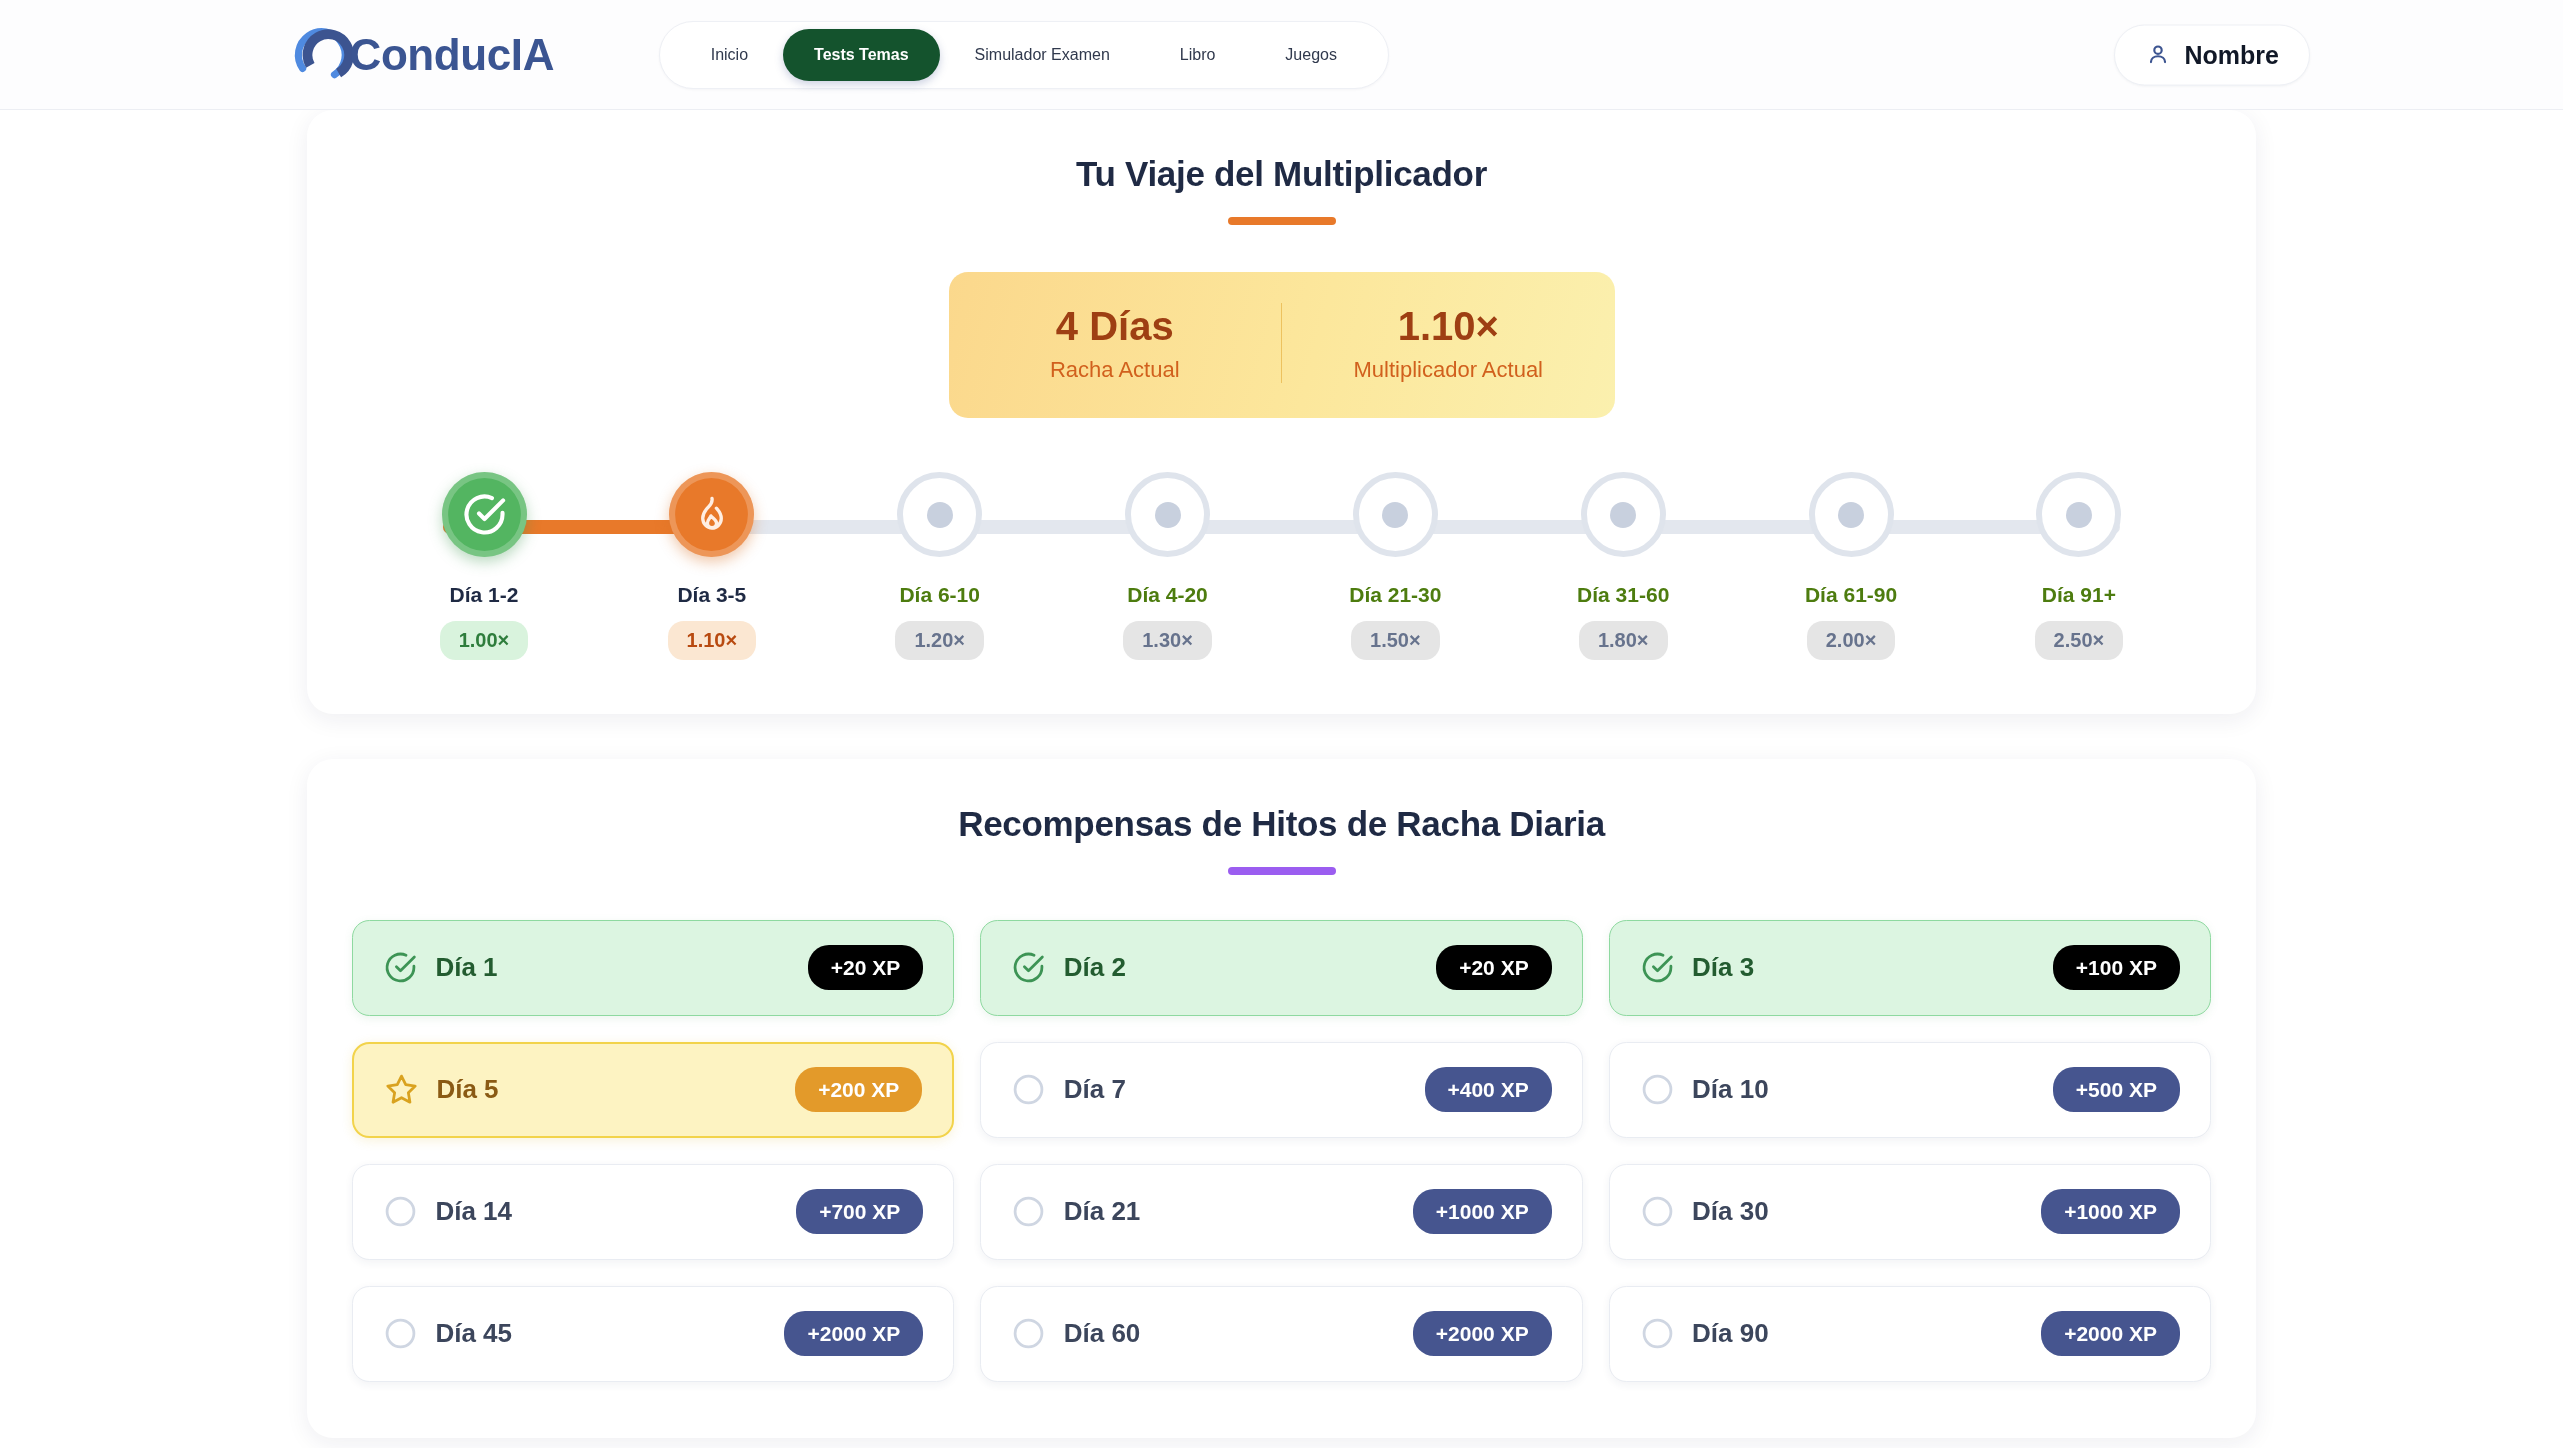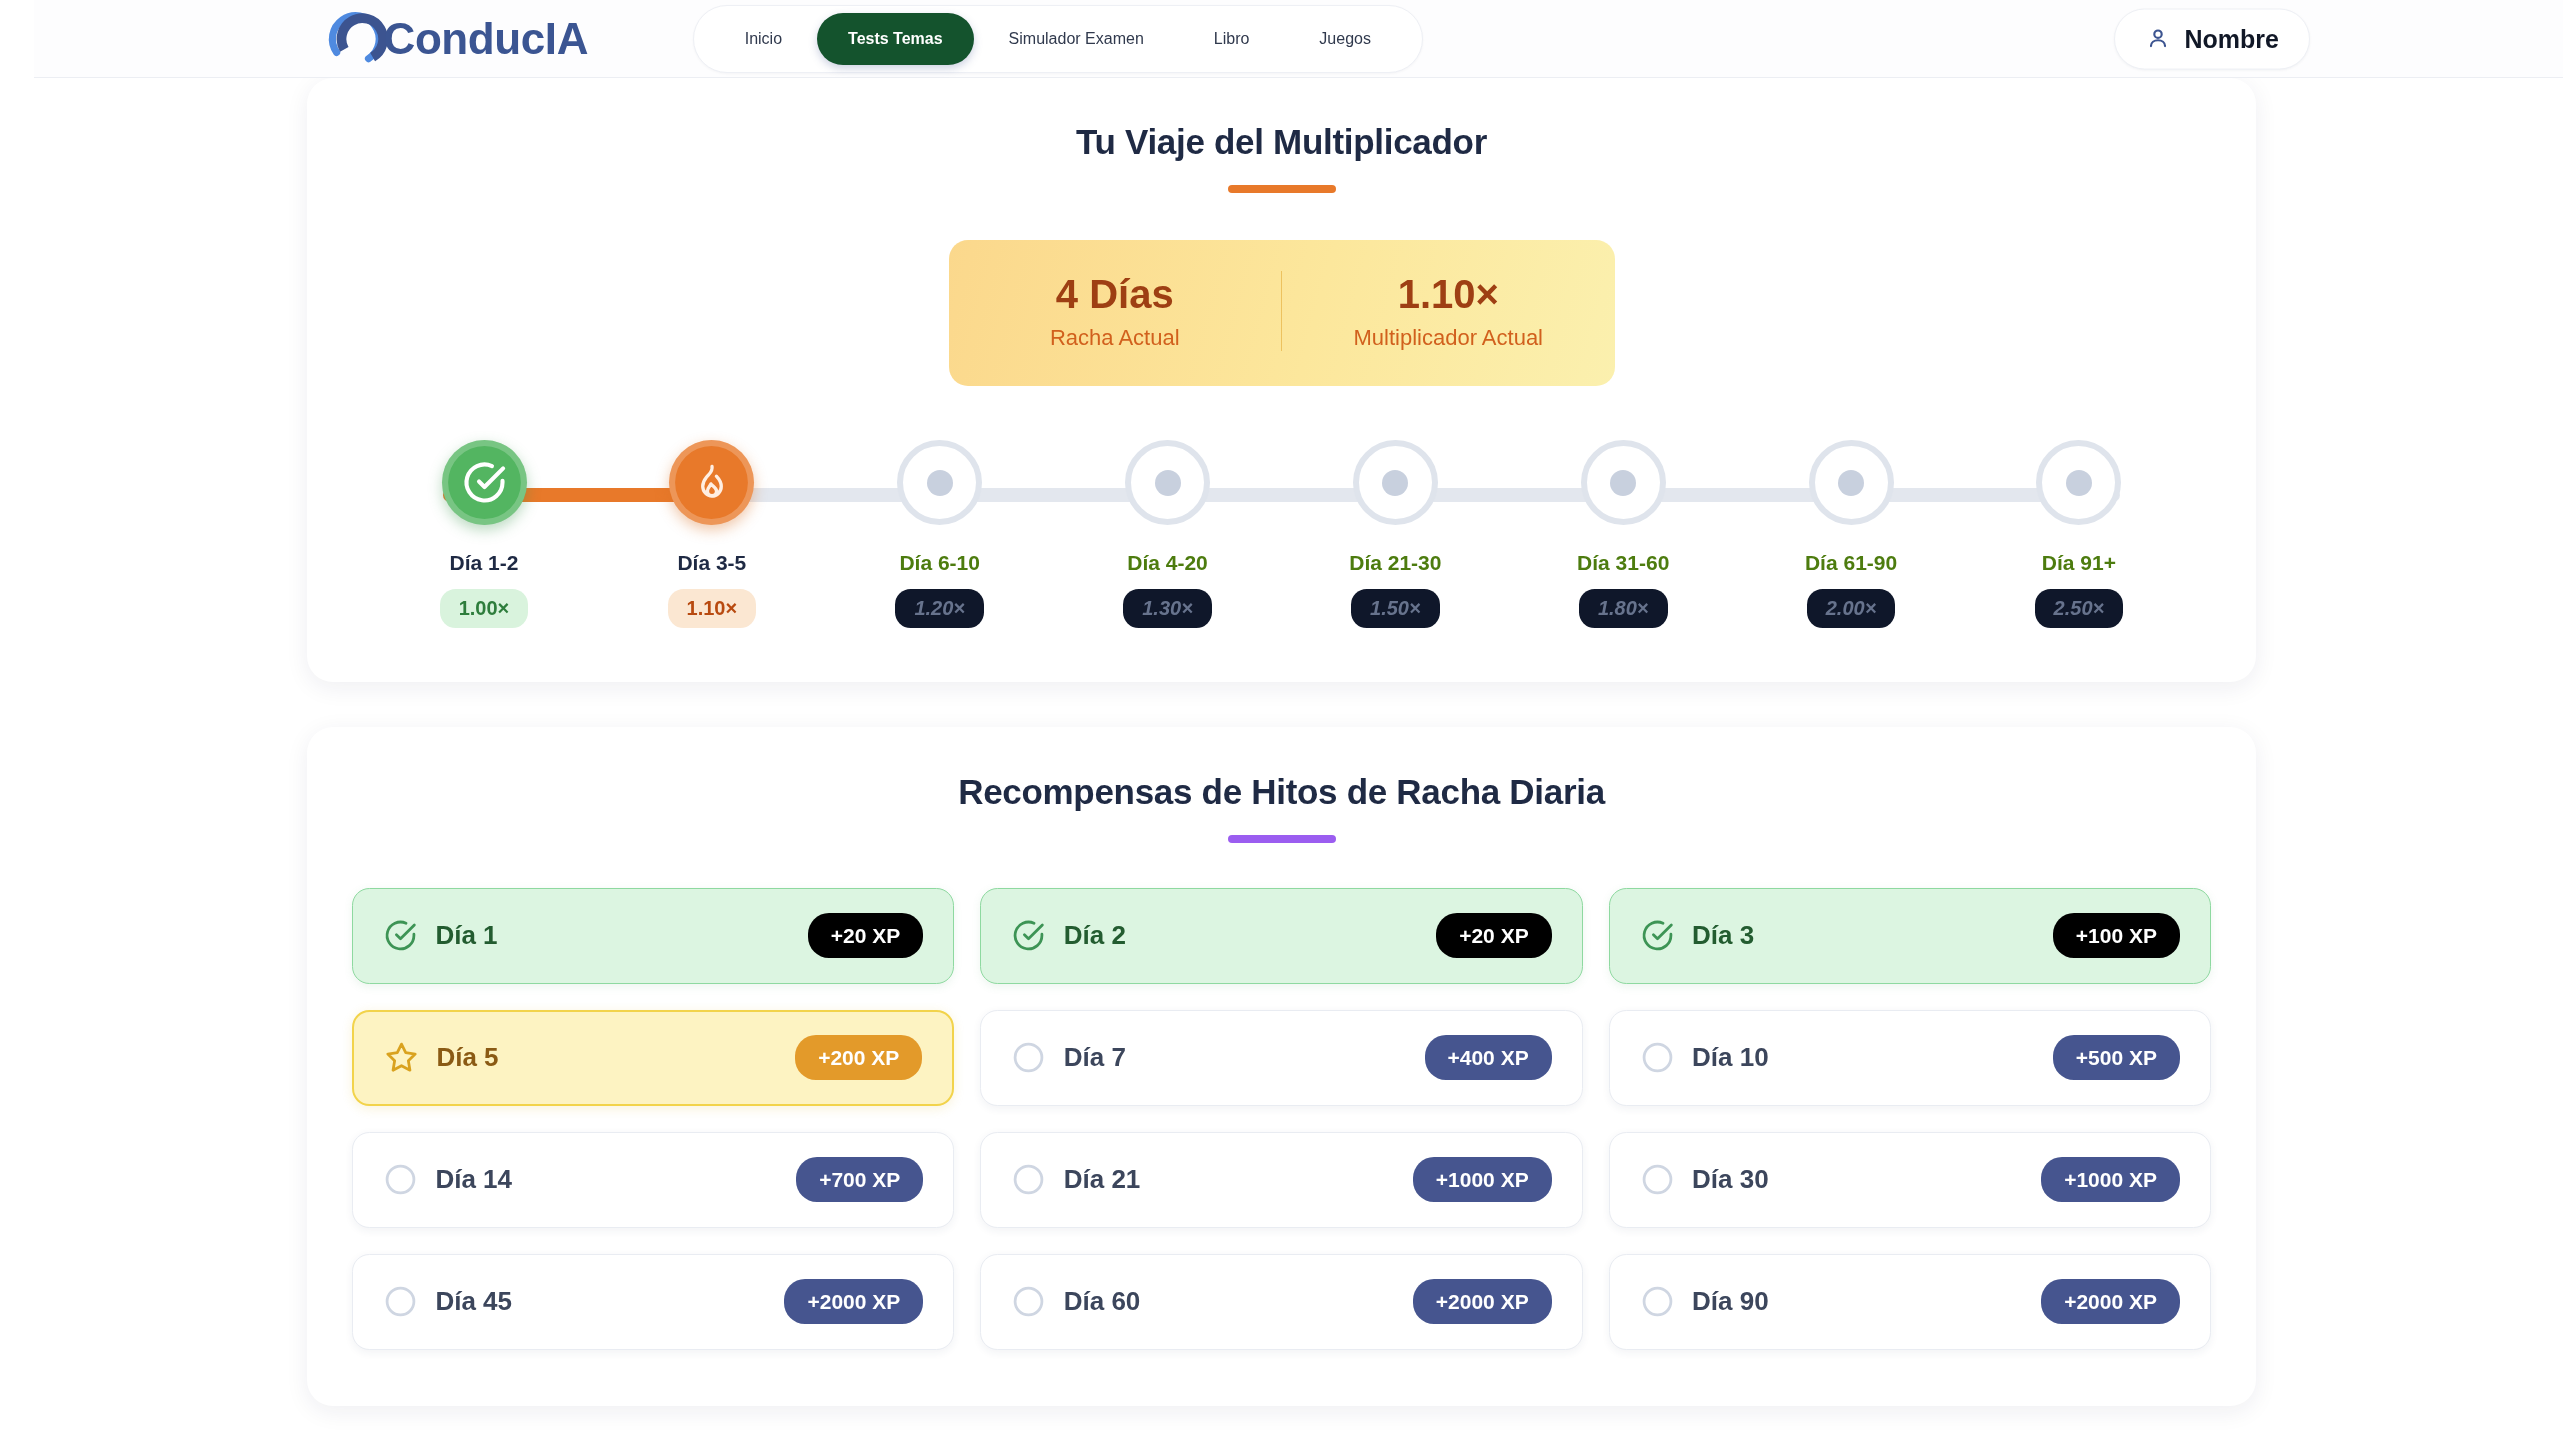--- a/index.html
+++ b/index.html
@@ -5,27 +5,26 @@
   * { box-sizing: border-box; margin: 0; padding: 0; }
   html, body {
     width: 2563px; height: 1449px;
     font-family: "Liberation Sans", sans-serif;
     background: #ffffff;
     overflow: hidden;
   }
 
   
   .topbar {
-    height: 78px;
+    height: 110px;
     background: #fdfdfe;
     border-bottom: 0.9px solid #eceef3;
     display: flex;
     align-items: center;
     position: relative;
-    margin-left: 34px;
   }
   .logo-wrap {
     position: absolute; left: 288px; top: 50%;
     transform: translateY(-50%);
     display: flex; align-items: center; gap: 1.7px;
   }
   .logo-mark { width: 65px; height: 65px; display: block; }
   .logo-text {
     font-size: 44px; font-weight: 700; letter-spacing: -0.4px;
     color: #3b5592; margin-left: -5.2px;
@@ -150,21 +149,21 @@
     margin-top: 26px; font-size: 21px; font-weight: 700; color: #1f2a44;
     white-space: nowrap;
   }
   .node-label.dim { color: #4d7c0f; }
   .node-badge {
     margin-top: 14px; font-size: 20px; font-weight: 700;
     padding: 7.8px 19px; border-radius: 15.7px; white-space: nowrap;
   }
   .b-green { background: #d9f3dd; color: #2e7d3c; }
   .b-orange { background: #fbe7d2; color: #b84a10; }
-  .b-gray { background: #0f172a; color: #67738d; font-style: italic; }
+  .b-gray { background: #e5e5e5; color: #67738d; }
 
   
   #rewards-card { margin-top: 45px; padding: 45px 0 56px; }
   .rewards-grid {
     display: grid;
     grid-template-columns: repeat(3, 1fr);
     gap: 26px 26px;
     margin: 45px 45px 0;
   }
   .reward {

